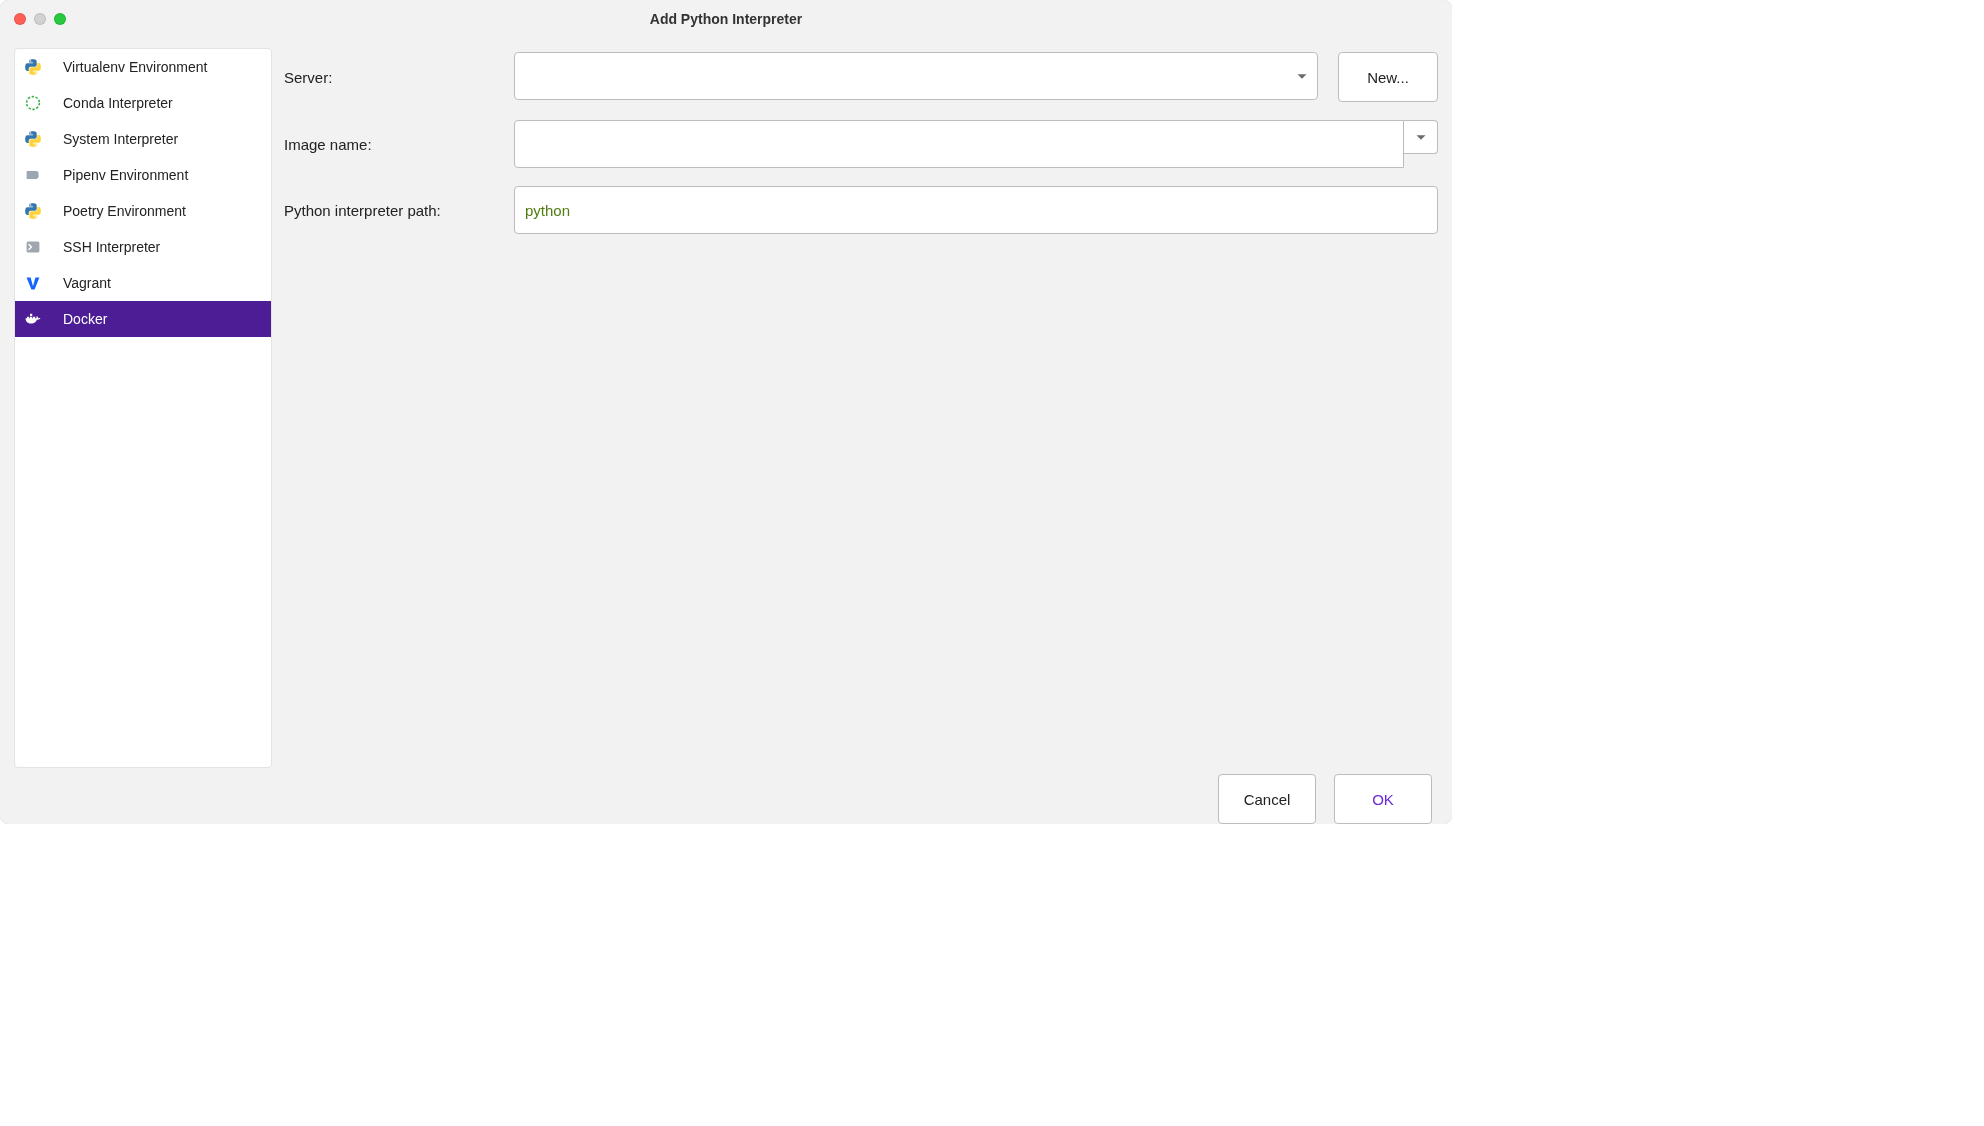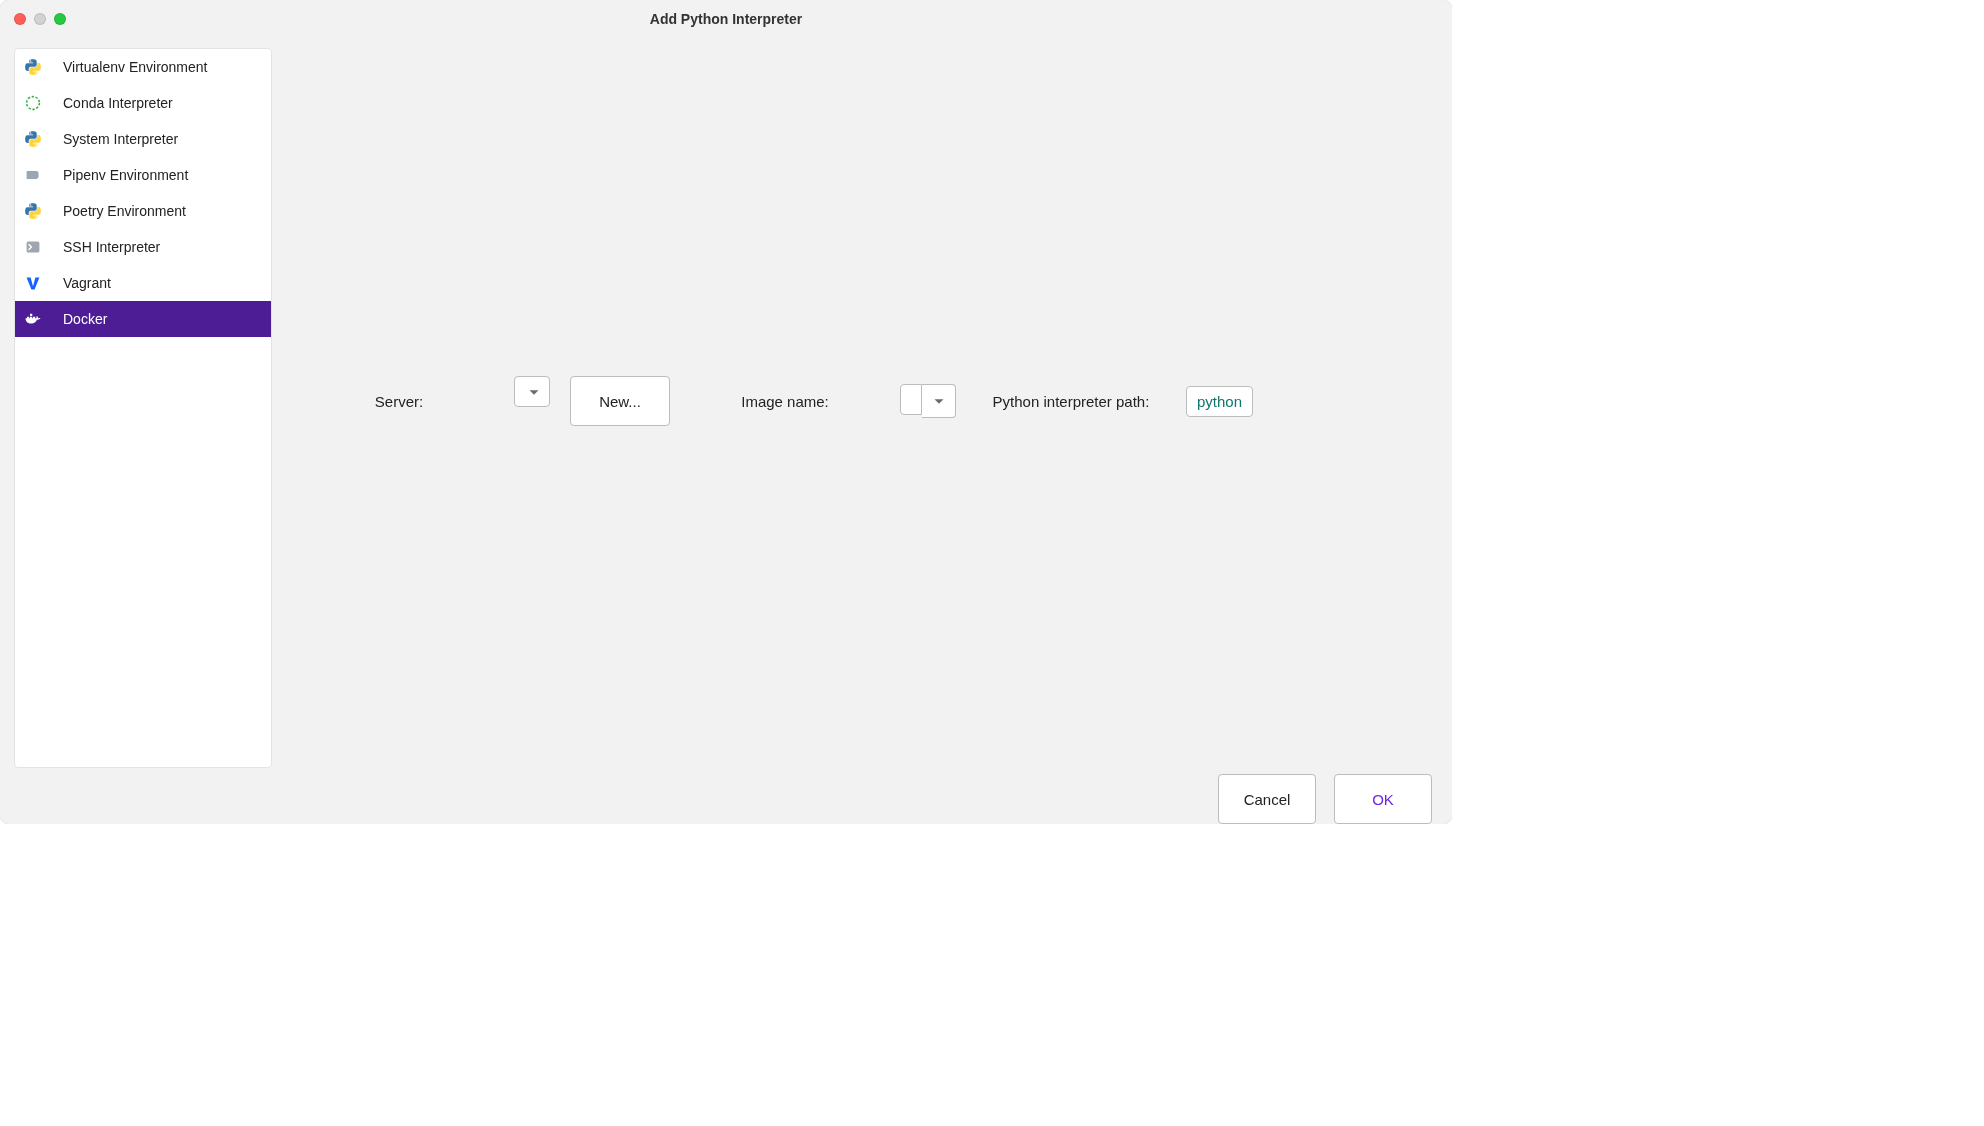--- a/index.html
+++ b/index.html
@@ -77,50 +77,49 @@
       color: #fff;
     }
     .icon-box {
       width: 20px; height: 20px;
       display: flex; align-items: center; justify-content: center;
       flex-shrink: 0;
     }
     .main {
       flex: 1;
       display: flex;
-      flex-direction: row;
+      flex-direction: column;
       padding: 4px 0 0 2px;
-      text-align: center;
     }
     .form-row {
       display: flex;
       align-items: center;
       margin-bottom: 18px;
     }
     .form-label {
       width: 230px;
       font-size: 15px;
       color: #222;
       flex-shrink: 0;
     }
     .form-controls {
       flex: 1;
       display: flex;
       gap: 20px;
     }
     .combo, .text-input {
-      height: 31px;
+      height: 48px;
       background: #fff;
       border: 1px solid #bcbcbc;
       border-radius: 4px;
       display: flex;
       align-items: center;
       padding: 0 10px;
       font-size: 15px;
-      color: #0f766e;
+      color: #4d7c0f;
     }
     .combo { flex: 1; justify-content: space-between; padding-right: 6px; }
     .combo .value { flex: 1; }
     .chev { width: 18px; height: 18px; fill: #6b6b6b; }
     .text-input { flex: 1; }
     .input-with-btn { flex:1; display:flex; }
     .input-with-btn .text-input { border-top-right-radius: 0; border-bottom-right-radius: 0; }
     .input-with-btn .addon-btn {
       width: 34px; height: 34px;
       background: #fff;

